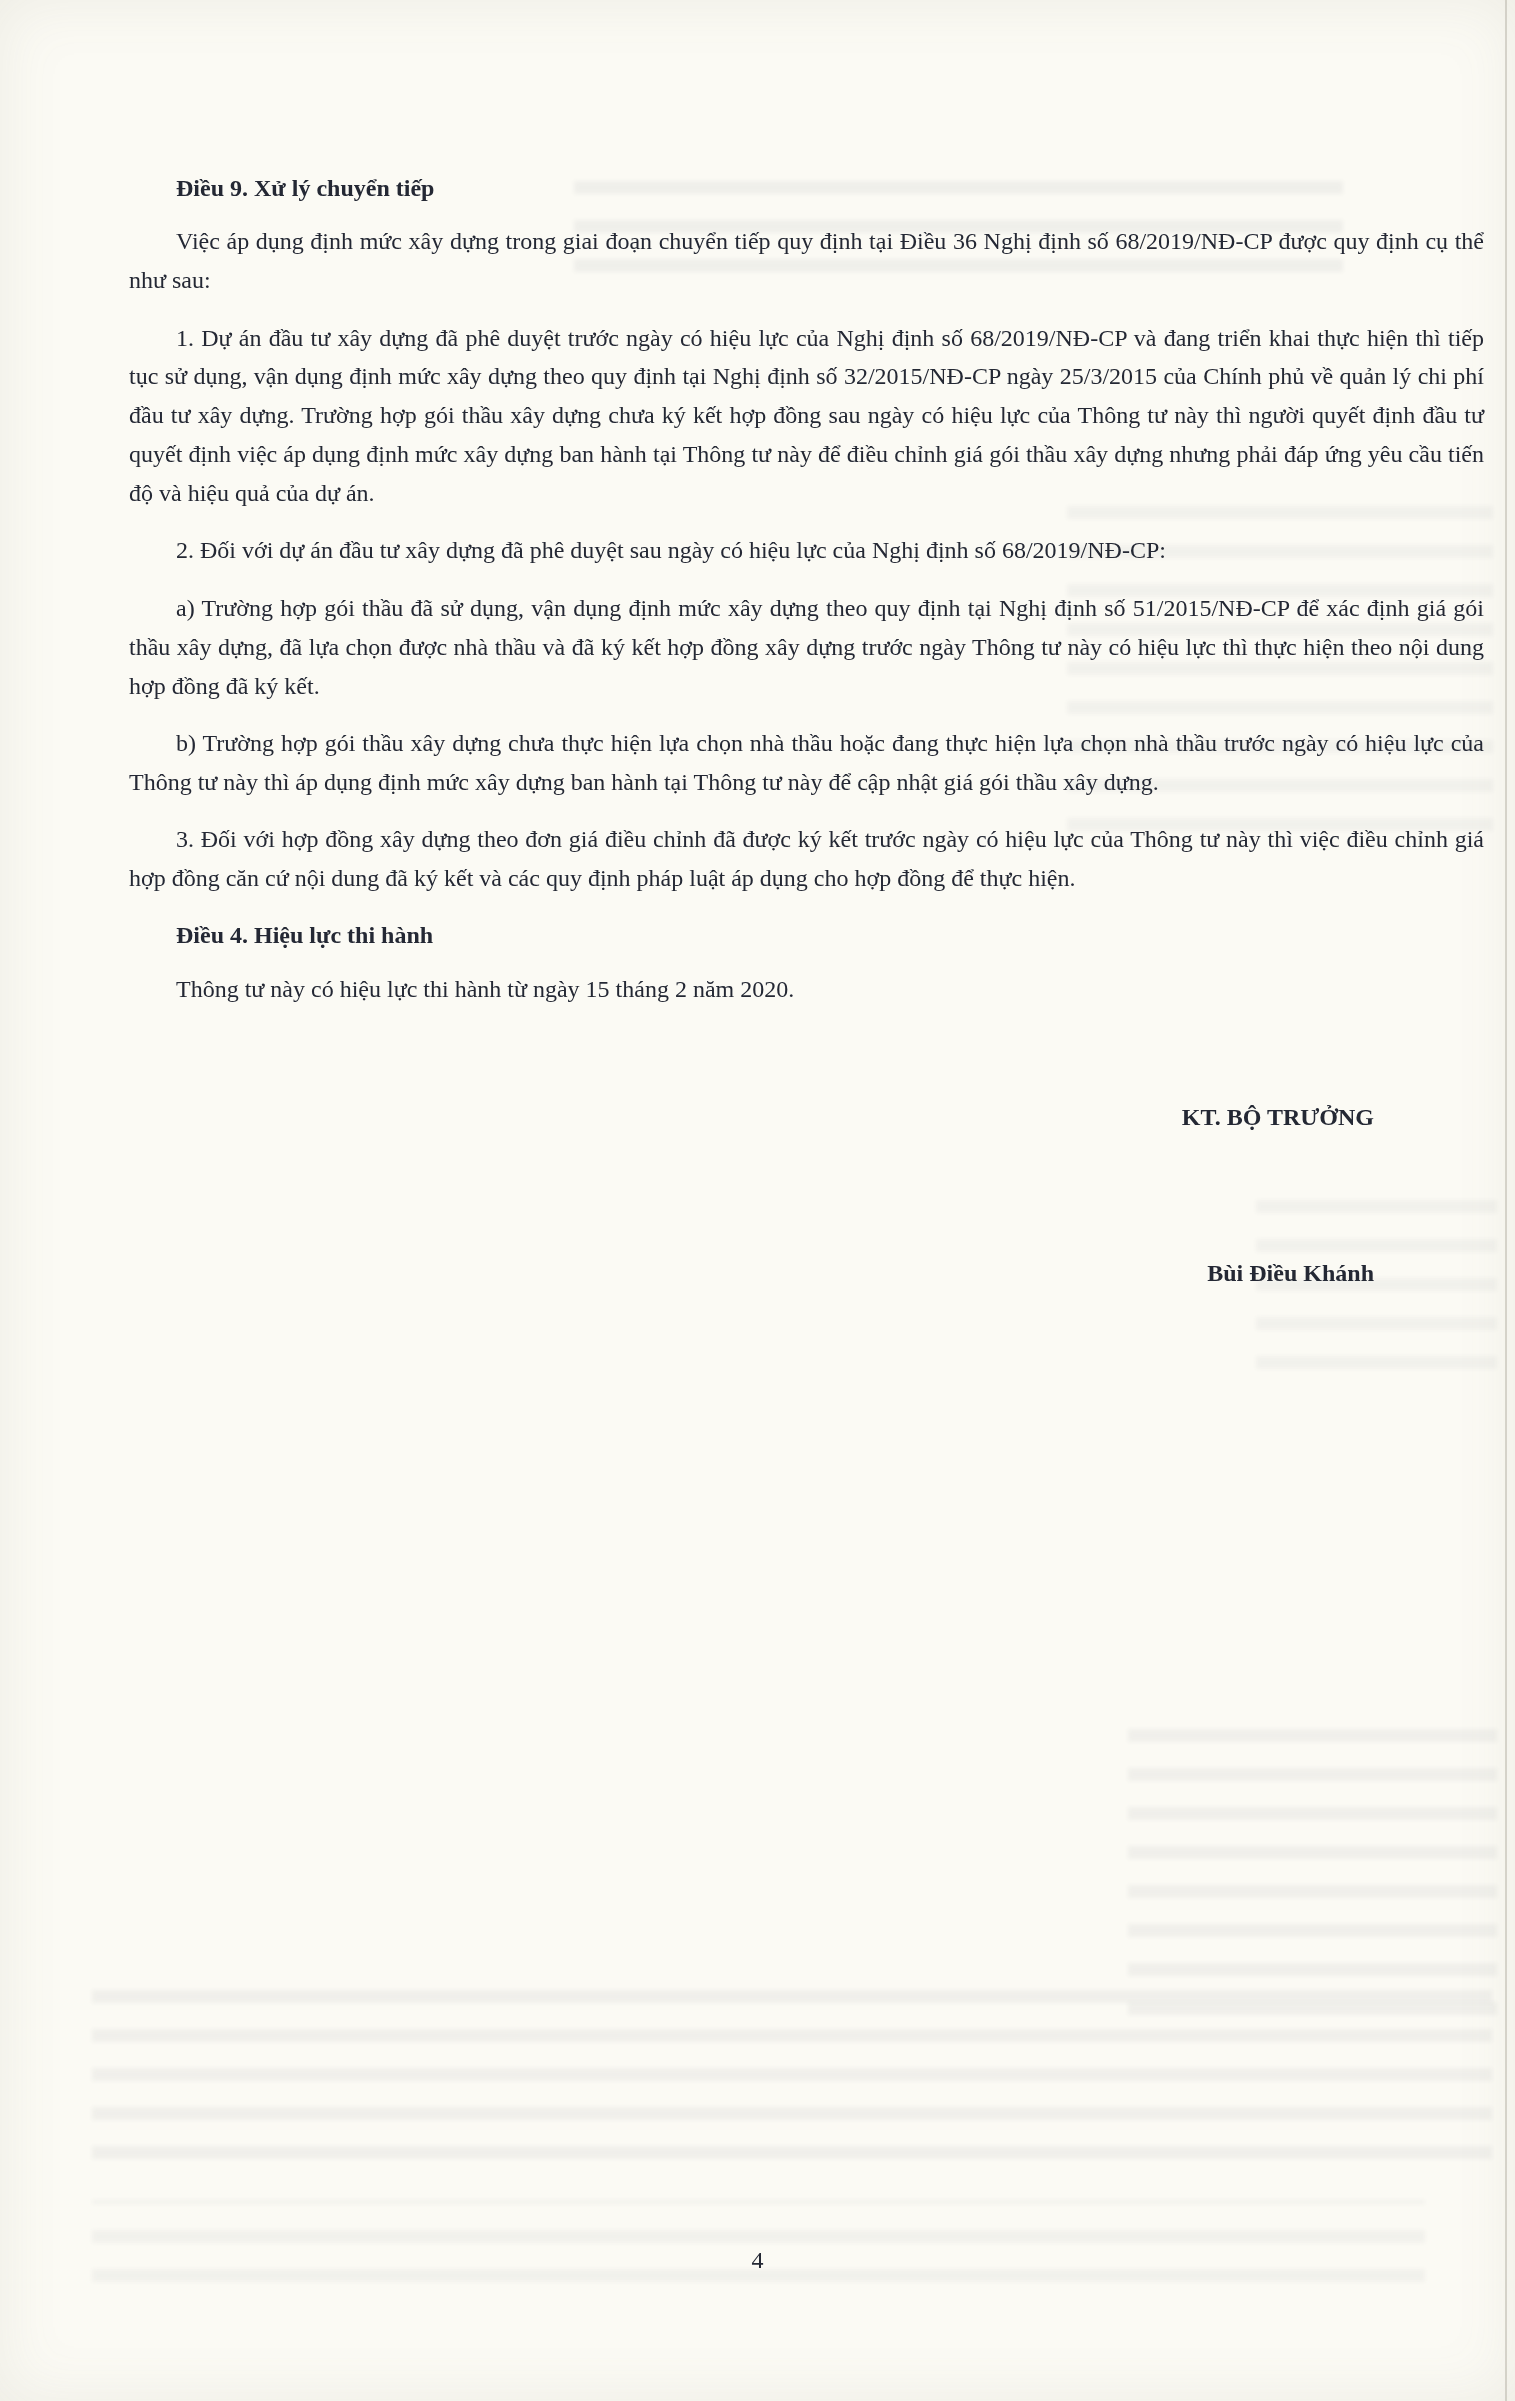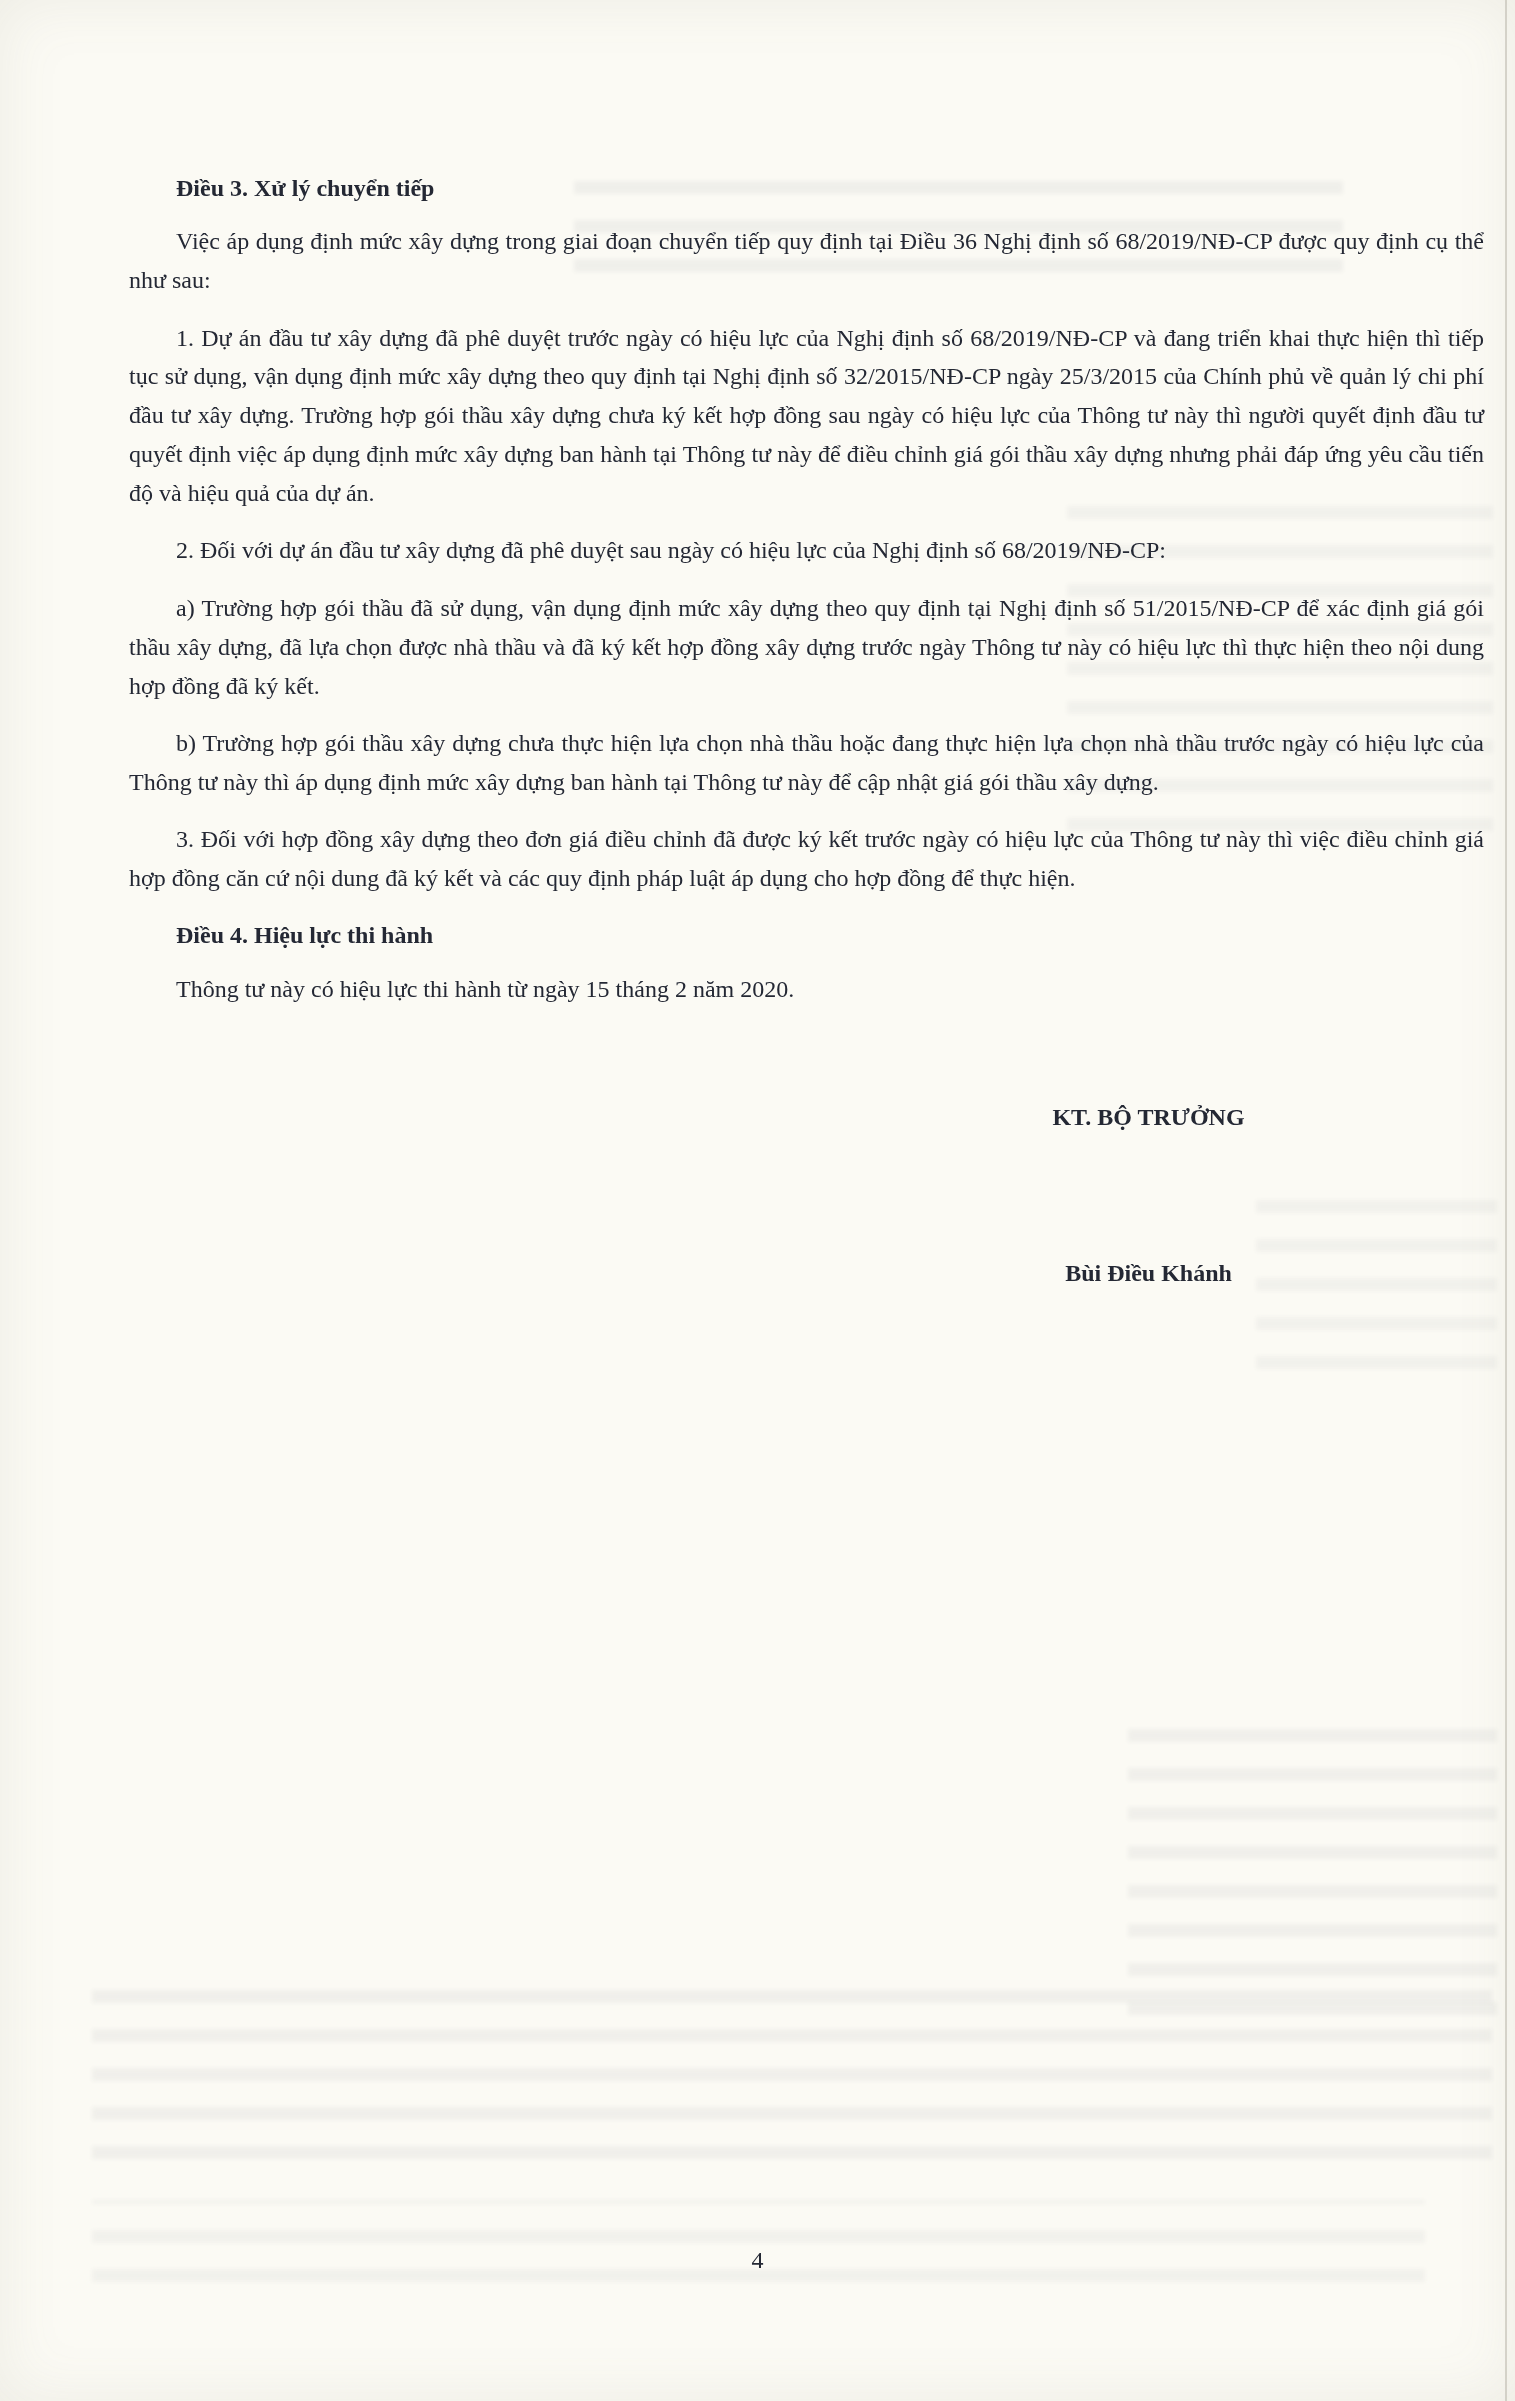--- a/index.html
+++ b/index.html
@@ -42,21 +42,21 @@
   }
   h2.heading.second {
   }
   .signature {
     margin-top: 87px;
     margin-left: auto;
     margin-right: 110px;
     width: 451px;
     text-align: center;
   }
-  .signature p { text-indent: 0; margin: 0; }
+  .signature p { text-indent: 0; margin: 0; text-align: right; }
   .sig-title {
     font-weight: bold;
     line-height: 1.8;
   }
   .sig-note {
     font-style: italic;
     margin-top: 131px !important;
   }
   .sig-name {
     font-weight: bold;
@@ -95,21 +95,21 @@
     pointer-events: none;
   }
 </style>
 </head>
 <body>
 
 <div class="page">
 
   <div class="content">
 
-    <h2 class="heading">Điều 3. Xử lý chuyển tiếp</h2>
+    <h2 class="heading">Điều 9. Xử lý chuyển tiếp</h2>
 
     <p>Việc áp dụng định mức xây dựng trong giai đoạn chuyển tiếp quy định tại Điều 36 Nghị định số 68/2019/NĐ-CP được quy định cụ thể như sau:</p>
 
     <p>1. Dự án đầu tư xây dựng đã phê duyệt trước ngày có hiệu lực của Nghị định số 68/2019/NĐ-CP và đang triển khai thực hiện thì tiếp tục sử dụng, vận dụng định mức xây dựng theo quy định tại Nghị định số 32/2015/NĐ-CP ngày 25/3/2015 của Chính phủ về quản lý chi phí đầu tư xây dựng. Trường hợp gói thầu xây dựng chưa ký kết hợp đồng sau ngày có hiệu lực của Thông tư này thì người quyết định đầu tư quyết định việc áp dụng định mức xây dựng ban hành tại Thông tư này để điều chỉnh giá gói thầu xây dựng nhưng phải đáp ứng yêu cầu tiến độ và hiệu quả của dự án.</p>
 
     <p>2. Đối với dự án đầu tư xây dựng đã phê duyệt sau ngày có hiệu lực của Nghị định số 68/2019/NĐ-CP:</p>
 
     <p>a) Trường hợp gói thầu đã sử dụng, vận dụng định mức xây dựng theo quy định tại Nghị định số 51/2015/NĐ-CP để xác định giá gói thầu xây dựng, đã lựa chọn được nhà thầu và đã ký kết hợp đồng xây dựng trước ngày Thông tư này có hiệu lực thì thực hiện theo nội dung hợp đồng đã ký kết.</p>
 
     <p>b) Trường hợp gói thầu xây dựng chưa thực hiện lựa chọn nhà thầu hoặc đang thực hiện lựa chọn nhà thầu trước ngày có hiệu lực của Thông tư này thì áp dụng định mức xây dựng ban hành tại Thông tư này để cập nhật giá gói thầu xây dựng.</p>

